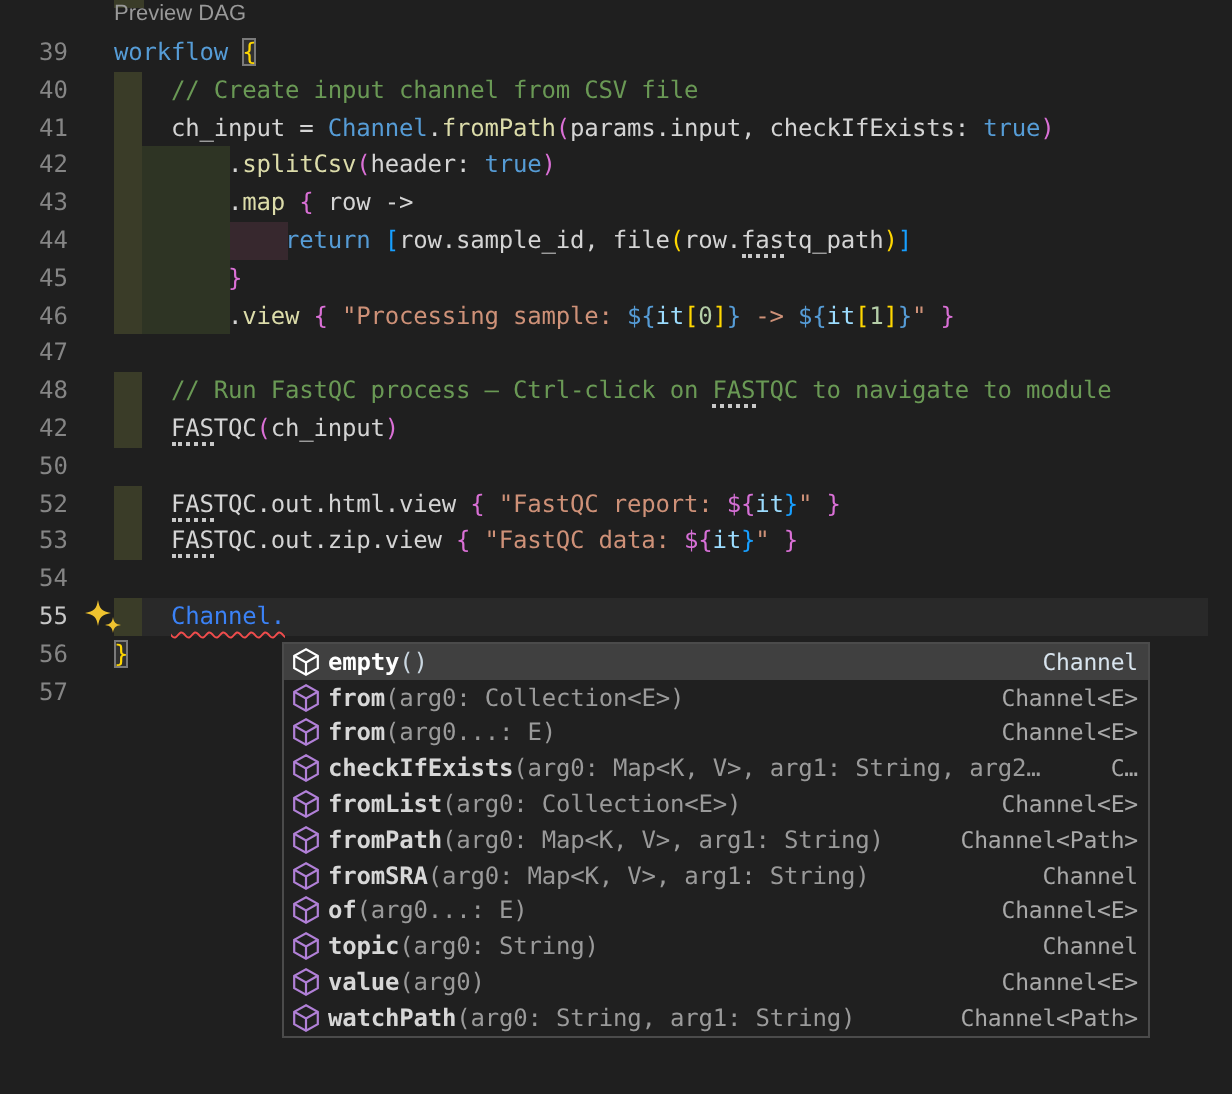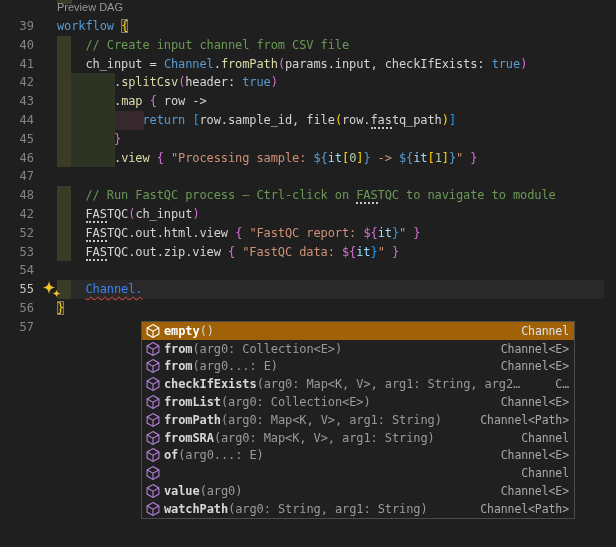--- a/index.html
+++ b/index.html
@@ -31,21 +31,21 @@
     text-decoration-color:#f14c4c; text-decoration-thickness:1px; text-underline-offset:3px; }
   .deco-matchbox { box-shadow:inset 0 0 0 1px #7a7a7a; background:rgba(130,130,130,0.18); }
 
   
   .sparkle { position:absolute; left:41px; top:1px; width:22px; height:17px; z-index:2; cursor:pointer; }
 
   
   .suggest { position:absolute; left:141px; top:321px; width:434px; z-index:10;
     background:#202020; border:1px solid #4b4b4b; }
   .s-row { height:17.8px; display:flex; align-items:center; padding:0 5px 0 3px; cursor:pointer; }
-  .s-row.sel { background:#a16207; }
+  .s-row.sel { background:#404040; }
   .s-icon { width:16px; height:16px; flex:0 0 16px; margin-right:3px; }
   .s-label { font-size:12px; letter-spacing:-0.1px; white-space:pre; overflow:hidden; }
   .s-name { color:#d7d7d7; font-weight:bold; }
   .s-args { color:#9a9a9a; }
   .s-row.sel .s-name { color:#ffffff; }
   .s-row.sel .s-args { color:#c9d6e0; }
   .s-type { margin-left:auto; padding-left:8px; flex:0 0 auto; font-size:11.5px;
     letter-spacing:-0.1px; color:#a8a8a8; white-space:pre; }
   .s-row.sel .s-type { color:#d8e4ee; }
 </style>
@@ -96,20 +96,24 @@
     </div>
     <div class="line">
       <div class="ln-num">48</div>
       <div class="code"><div class="iblock ib1"></div><span class="toks"><span class="tok" style="color: rgb(106, 153, 85);">    // Run FastQC process – Ctrl-click on </span><span class="tok deco-dots" style="color: rgb(106, 153, 85);">FAS</span><span class="tok" style="color: rgb(106, 153, 85);">TQC to navigate to module</span></span></div>
     </div>
     <div class="line">
       <div class="ln-num">42</div>
       <div class="code"><div class="iblock ib1"></div><span class="toks"><span class="tok" style="color: rgb(212, 212, 212);">    </span><span class="tok deco-dots" style="color: rgb(212, 212, 212);">FAS</span><span class="tok" style="color: rgb(212, 212, 212);">TQC</span><span class="tok" style="color: rgb(218, 112, 214);">(</span><span class="tok" style="color: rgb(212, 212, 212);">ch_input</span><span class="tok" style="color: rgb(218, 112, 214);">)</span></span></div>
     </div>
     <div class="line">
+      <div class="ln-num">50</div>
+      <div class="code"><span class="toks"></span></div>
+    </div>
+    <div class="line">
       <div class="ln-num">52</div>
       <div class="code"><div class="iblock ib1"></div><span class="toks"><span class="tok" style="color: rgb(212, 212, 212);">    </span><span class="tok deco-dots" style="color: rgb(212, 212, 212);">FAS</span><span class="tok" style="color: rgb(212, 212, 212);">TQC.out.html.view </span><span class="tok" style="color: rgb(218, 112, 214);">{</span><span class="tok" style="color: rgb(212, 212, 212);"> </span><span class="tok" style="color: rgb(206, 145, 120);">"FastQC report: </span><span class="tok" style="color: rgb(214, 112, 214);">${</span><span class="tok" style="color: rgb(156, 220, 254);">it</span><span class="tok" style="color: rgb(23, 159, 255);">}</span><span class="tok" style="color: rgb(206, 145, 120);">"</span><span class="tok" style="color: rgb(212, 212, 212);"> </span><span class="tok" style="color: rgb(218, 112, 214);">}</span></span></div>
     </div>
     <div class="line">
       <div class="ln-num">53</div>
       <div class="code"><div class="iblock ib1"></div><span class="toks"><span class="tok" style="color: rgb(212, 212, 212);">    </span><span class="tok deco-dots" style="color: rgb(212, 212, 212);">FAS</span><span class="tok" style="color: rgb(212, 212, 212);">TQC.out.zip.view </span><span class="tok" style="color: rgb(218, 112, 214);">{</span><span class="tok" style="color: rgb(212, 212, 212);"> </span><span class="tok" style="color: rgb(206, 145, 120);">"FastQC data: </span><span class="tok" style="color: rgb(214, 112, 214);">${</span><span class="tok" style="color: rgb(156, 220, 254);">it</span><span class="tok" style="color: rgb(23, 159, 255);">}</span><span class="tok" style="color: rgb(206, 145, 120);">"</span><span class="tok" style="color: rgb(212, 212, 212);"> </span><span class="tok" style="color: rgb(218, 112, 214);">}</span></span></div>
     </div>
     <div class="line">
       <div class="ln-num">54</div>
       <div class="code"><span class="toks"></span></div>
@@ -195,20 +199,21 @@
         <path d="M2.1 4.9 L8 8.2 L13.9 4.9 M8 8.2 V14.4" fill="none" stroke="#B180D7" stroke-width="1.1"></path>
       </svg>
       <span class="s-label"><span class="s-name">of</span><span class="s-args">(arg0...: E)</span></span>
       <span class="s-type">Channel&lt;E&gt;</span>
     </div>
     <div class="s-row">
       <svg viewBox="0 0 16 16" class="s-icon">
         <path d="M8 1.6 L13.9 4.9 V11.1 L8 14.4 L2.1 11.1 V4.9 Z" fill="none" stroke="#B180D7" stroke-width="1.1"></path>
         <path d="M2.1 4.9 L8 8.2 L13.9 4.9 M8 8.2 V14.4" fill="none" stroke="#B180D7" stroke-width="1.1"></path>
       </svg>
+      <span class="s-label"><span class="s-name">topic</span><span class="s-args">(arg0: String)</span></span>
       <span class="s-type">Channel</span>
     </div>
     <div class="s-row">
       <svg viewBox="0 0 16 16" class="s-icon">
         <path d="M8 1.6 L13.9 4.9 V11.1 L8 14.4 L2.1 11.1 V4.9 Z" fill="none" stroke="#B180D7" stroke-width="1.1"></path>
         <path d="M2.1 4.9 L8 8.2 L13.9 4.9 M8 8.2 V14.4" fill="none" stroke="#B180D7" stroke-width="1.1"></path>
       </svg>
       <span class="s-label"><span class="s-name">value</span><span class="s-args">(arg0)</span></span>
       <span class="s-type">Channel&lt;E&gt;</span>
     </div>

